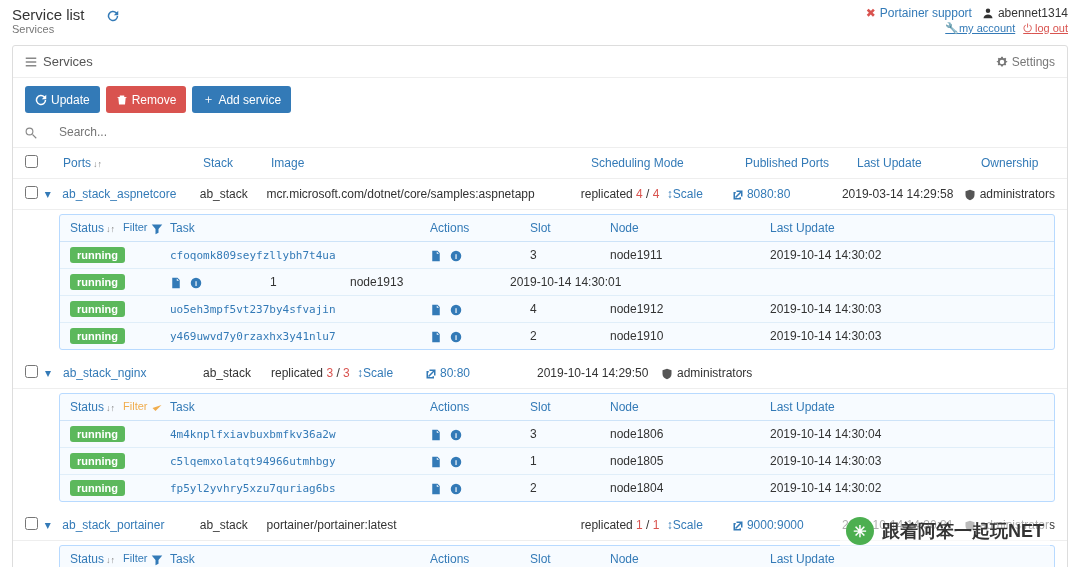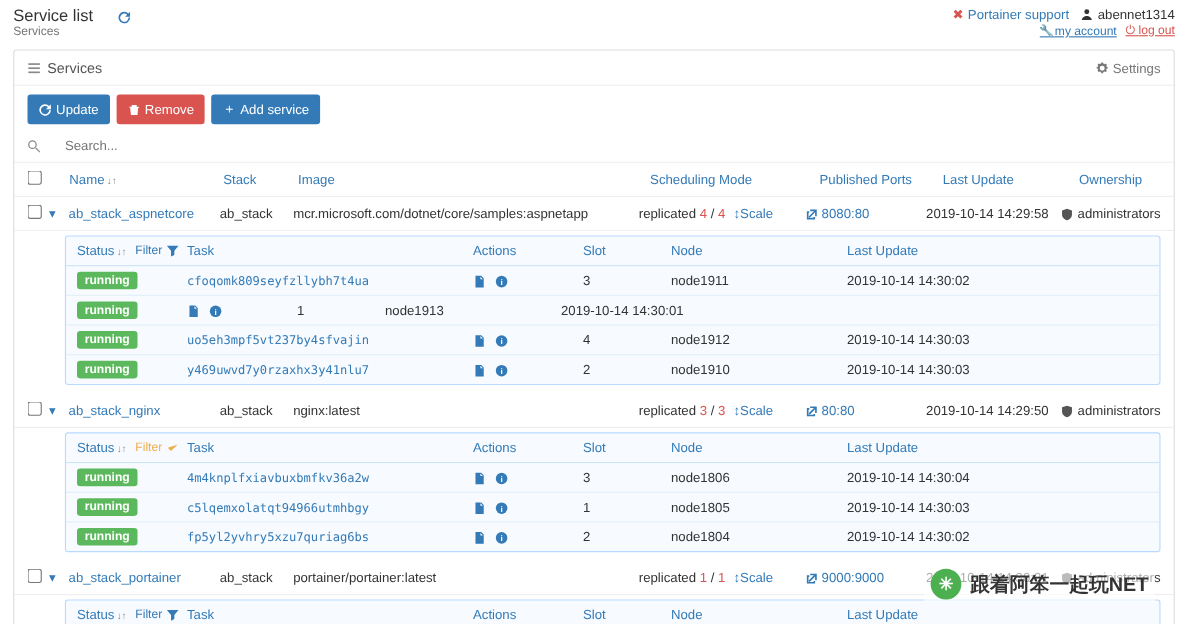--- a/index.html
+++ b/index.html
@@ -154,21 +154,21 @@
           <circle cx="6" cy="6" r="4.5" stroke="currentColor" stroke-width="1.5" fill="none"></circle>
           <line x1="10" y1="10" x2="15" y2="15" stroke="currentColor" stroke-width="1.5"></line>
         </svg>
     </span>
     <input type="text" placeholder="Search..." style="">
   </div>
 
   <div class="main-header-row">
     <div class="col col-cb"><input type="checkbox" style=""></div>
     <div class="col col-expand"></div>
-    <div class="col col-name"><span>Name</span><span class="sort-icon">↓↑</span></div>
+    <div class="col col-name"><span>Ports</span><span class="sort-icon">↓↑</span></div>
     <div class="col col-stack">Stack</div>
     <div class="col col-image">Image</div>
     <div class="col col-sched">Scheduling Mode</div>
     <div class="col col-ports">Published Ports</div>
     <div class="col col-update">Last Update</div>
     <div class="col col-owner">Ownership</div>
   </div>
 
   <div id="services-container">
       <div class="service-row">
@@ -179,21 +179,21 @@
     <div class="col-image">mcr.microsoft.com/dotnet/core/samples:aspnetapp</div>
     <div class="col-sched">
       <span class="sched-text">replicated</span>
       <span class="sched-num">4</span> / <span class="sched-num">4</span>
       <span class="scale-link"><span>↕</span>Scale</span>
     </div>
     <div class="col-ports"><span class="port-link"><span><svg class="svg-icon ext-icon" viewBox="0 0 16 16" fill="currentColor">
                 <path d="M6 2h8v8h-2V5.4L5.4 12 4 10.6 10.6 4H6z"></path>
                 <path d="M2 4h3v2H4v6h6v-1h2v3H2z"></path>
               </svg></span>8080:80</span></div>
-    <div class="col-update">2019-10-14 14:29:58</div>
+    <div class="col-update">2019-03-14 14:29:58</div>
     <div class="col-owner owner-cell"><span><svg class="svg-icon" viewBox="0 0 16 16" fill="#555">
               <path d="M8 1l6 2v5c0 4-3 6-6 7-3-1-6-3-6-7V3z"></path>
             </svg></span> administrators</div>
   </div>
       <div class="tasks-panel">
         <div class="tasks-header">
     <div class="tcol tcol-status">
       <span>Status<span class="sort-icon">↓↑</span></span>
       <span class="filter-link ">Filter <span><svg class="svg-icon filter-icon" viewBox="0 0 16 16" fill="currentColor">
                   <path d="M1 2h14l-5 6v5l-4 2V8z"></path>
@@ -275,21 +275,20 @@
       <div class="tcol-slot">2</div>
       <div class="tcol-node">node1910</div>
       <div class="tcol-upd">2019-10-14 14:30:03</div>
     </div>
       </div>
       <div class="service-row">
     <div class="col-cb"><input type="checkbox" style=""></div>
     <div class="col-expand" style="cursor:pointer;">▾</div>
     <div class="col-name"><span class="service-name">ab_stack_nginx</span></div>
     <div class="col-stack">ab_stack</div>
-    <div class="col-image">nginx:latest</div>
     <div class="col-sched">
       <span class="sched-text">replicated</span>
       <span class="sched-num">3</span> / <span class="sched-num">3</span>
       <span class="scale-link"><span>↕</span>Scale</span>
     </div>
     <div class="col-ports"><span class="port-link"><span><svg class="svg-icon ext-icon" viewBox="0 0 16 16" fill="currentColor">
                 <path d="M6 2h8v8h-2V5.4L5.4 12 4 10.6 10.6 4H6z"></path>
                 <path d="M2 4h3v2H4v6h6v-1h2v3H2z"></path>
               </svg></span>80:80</span></div>
     <div class="col-update">2019-10-14 14:29:50</div>

